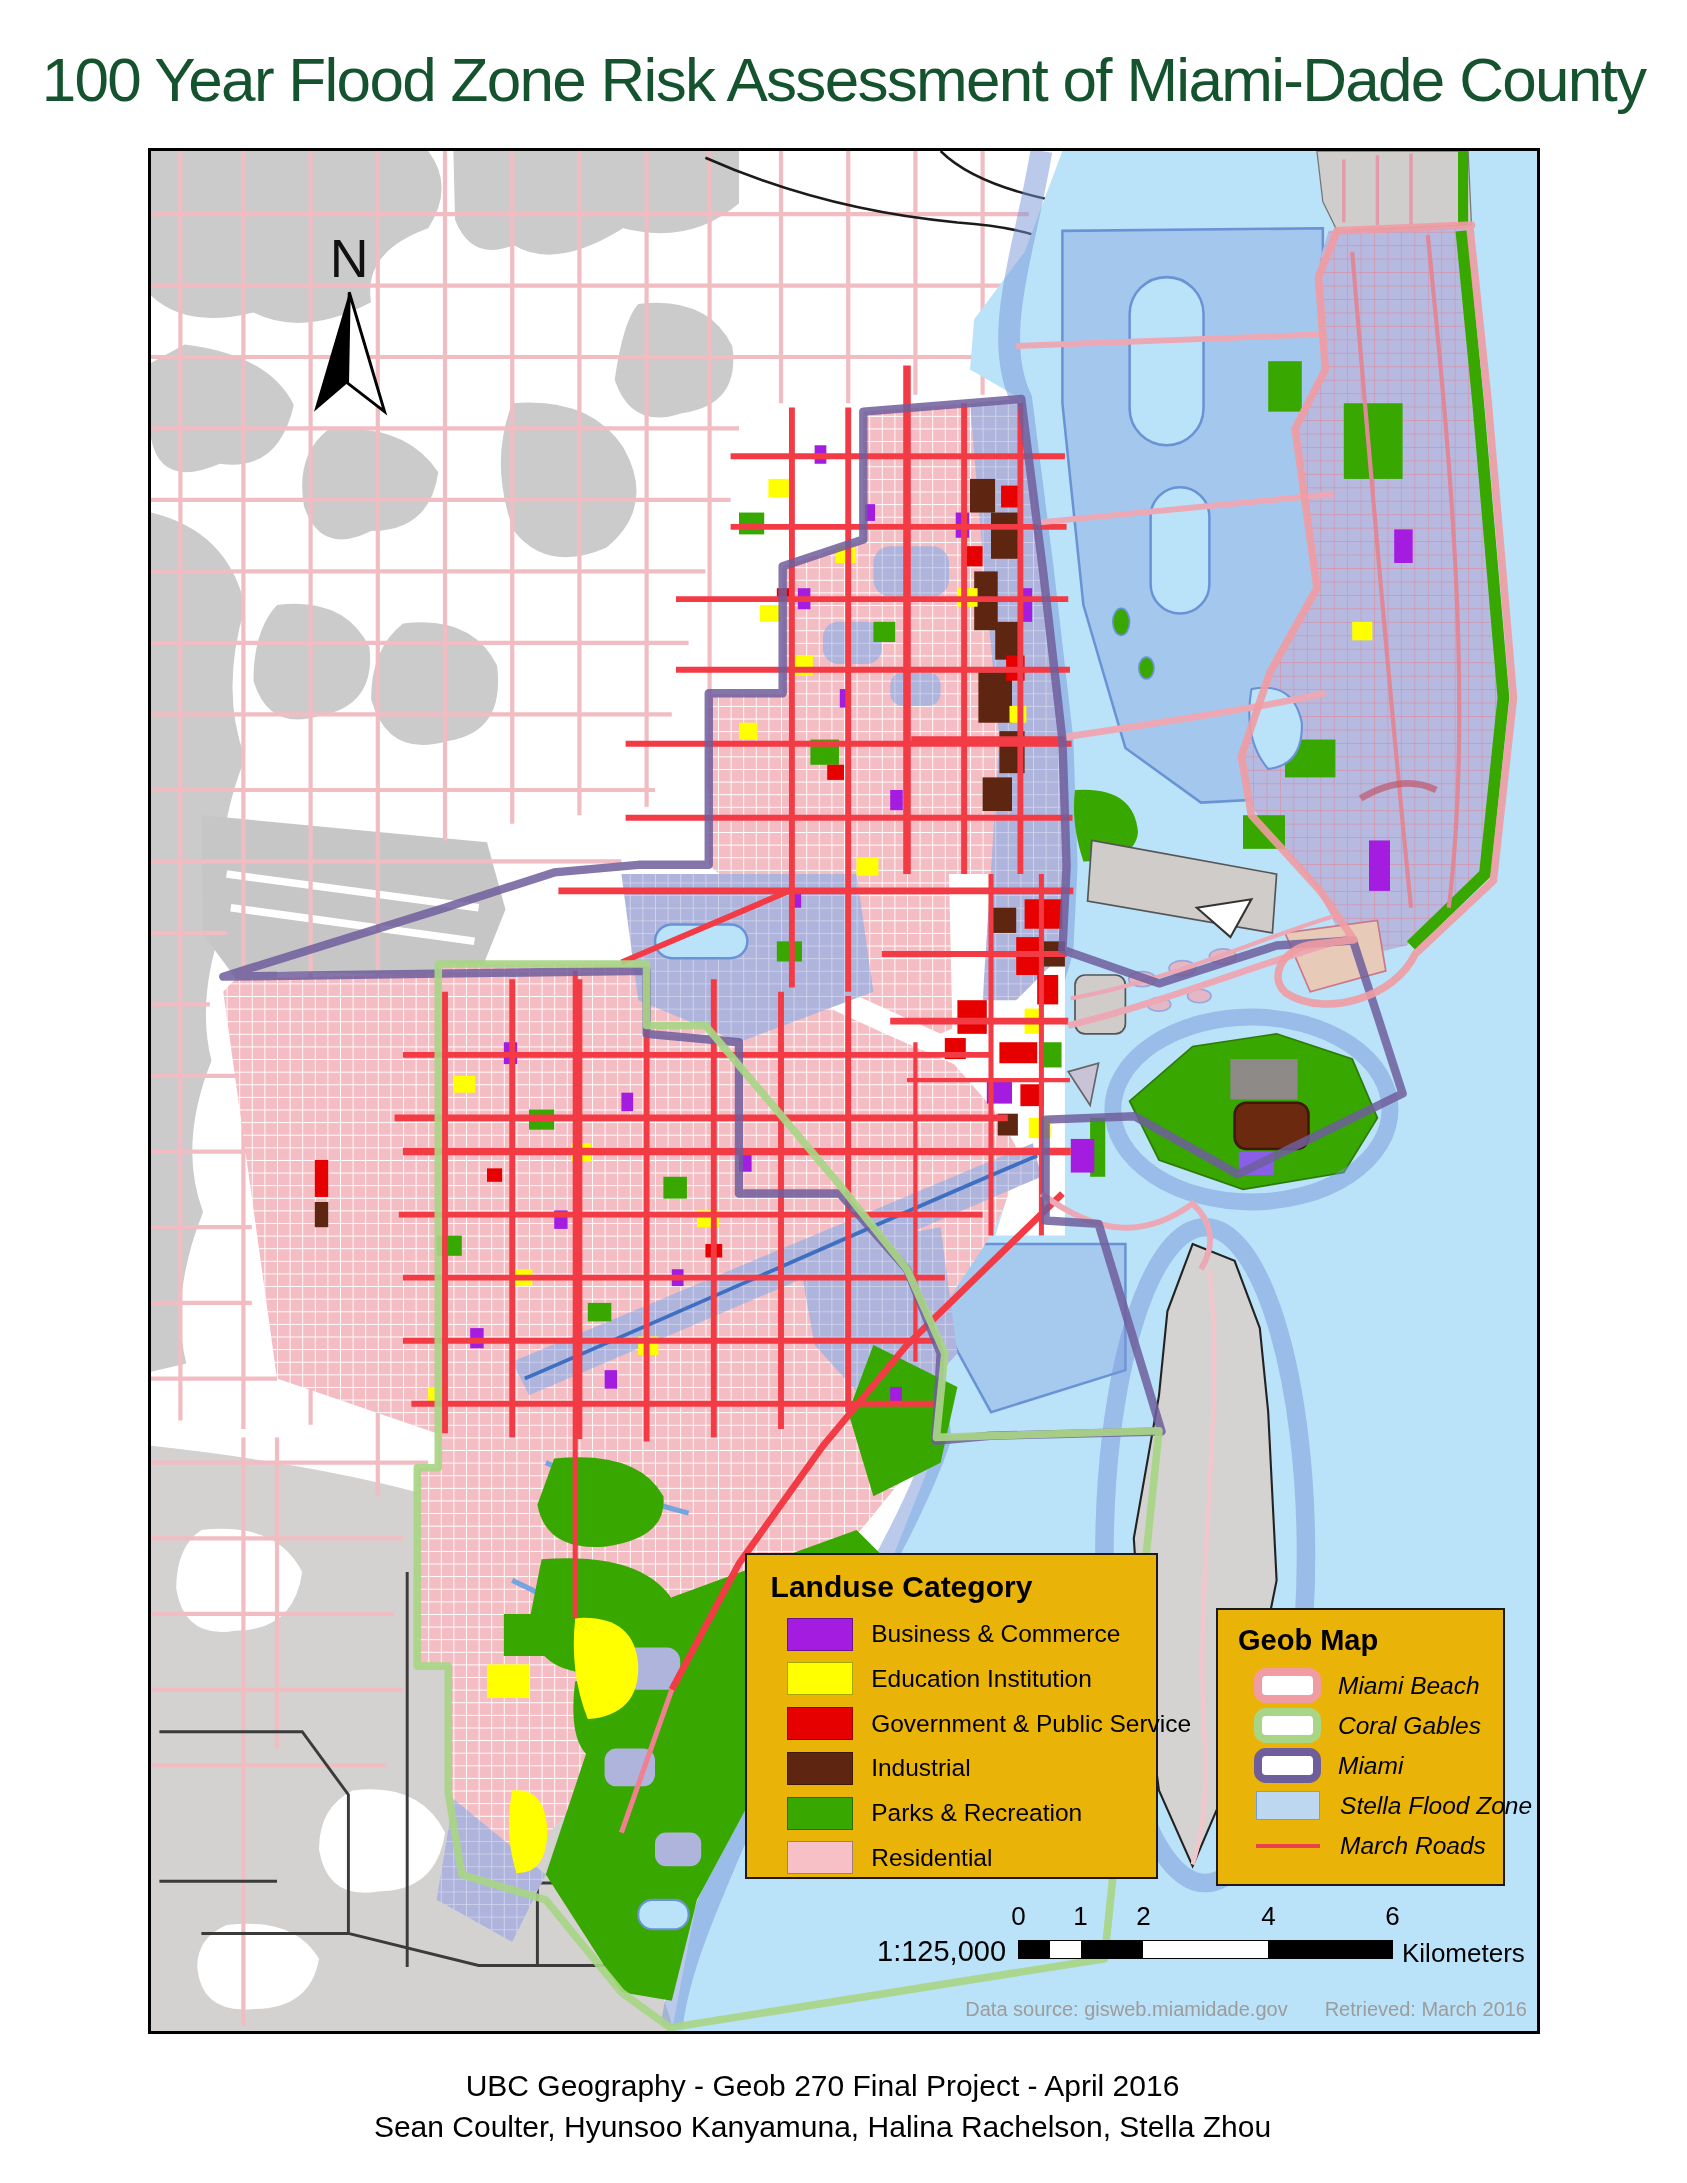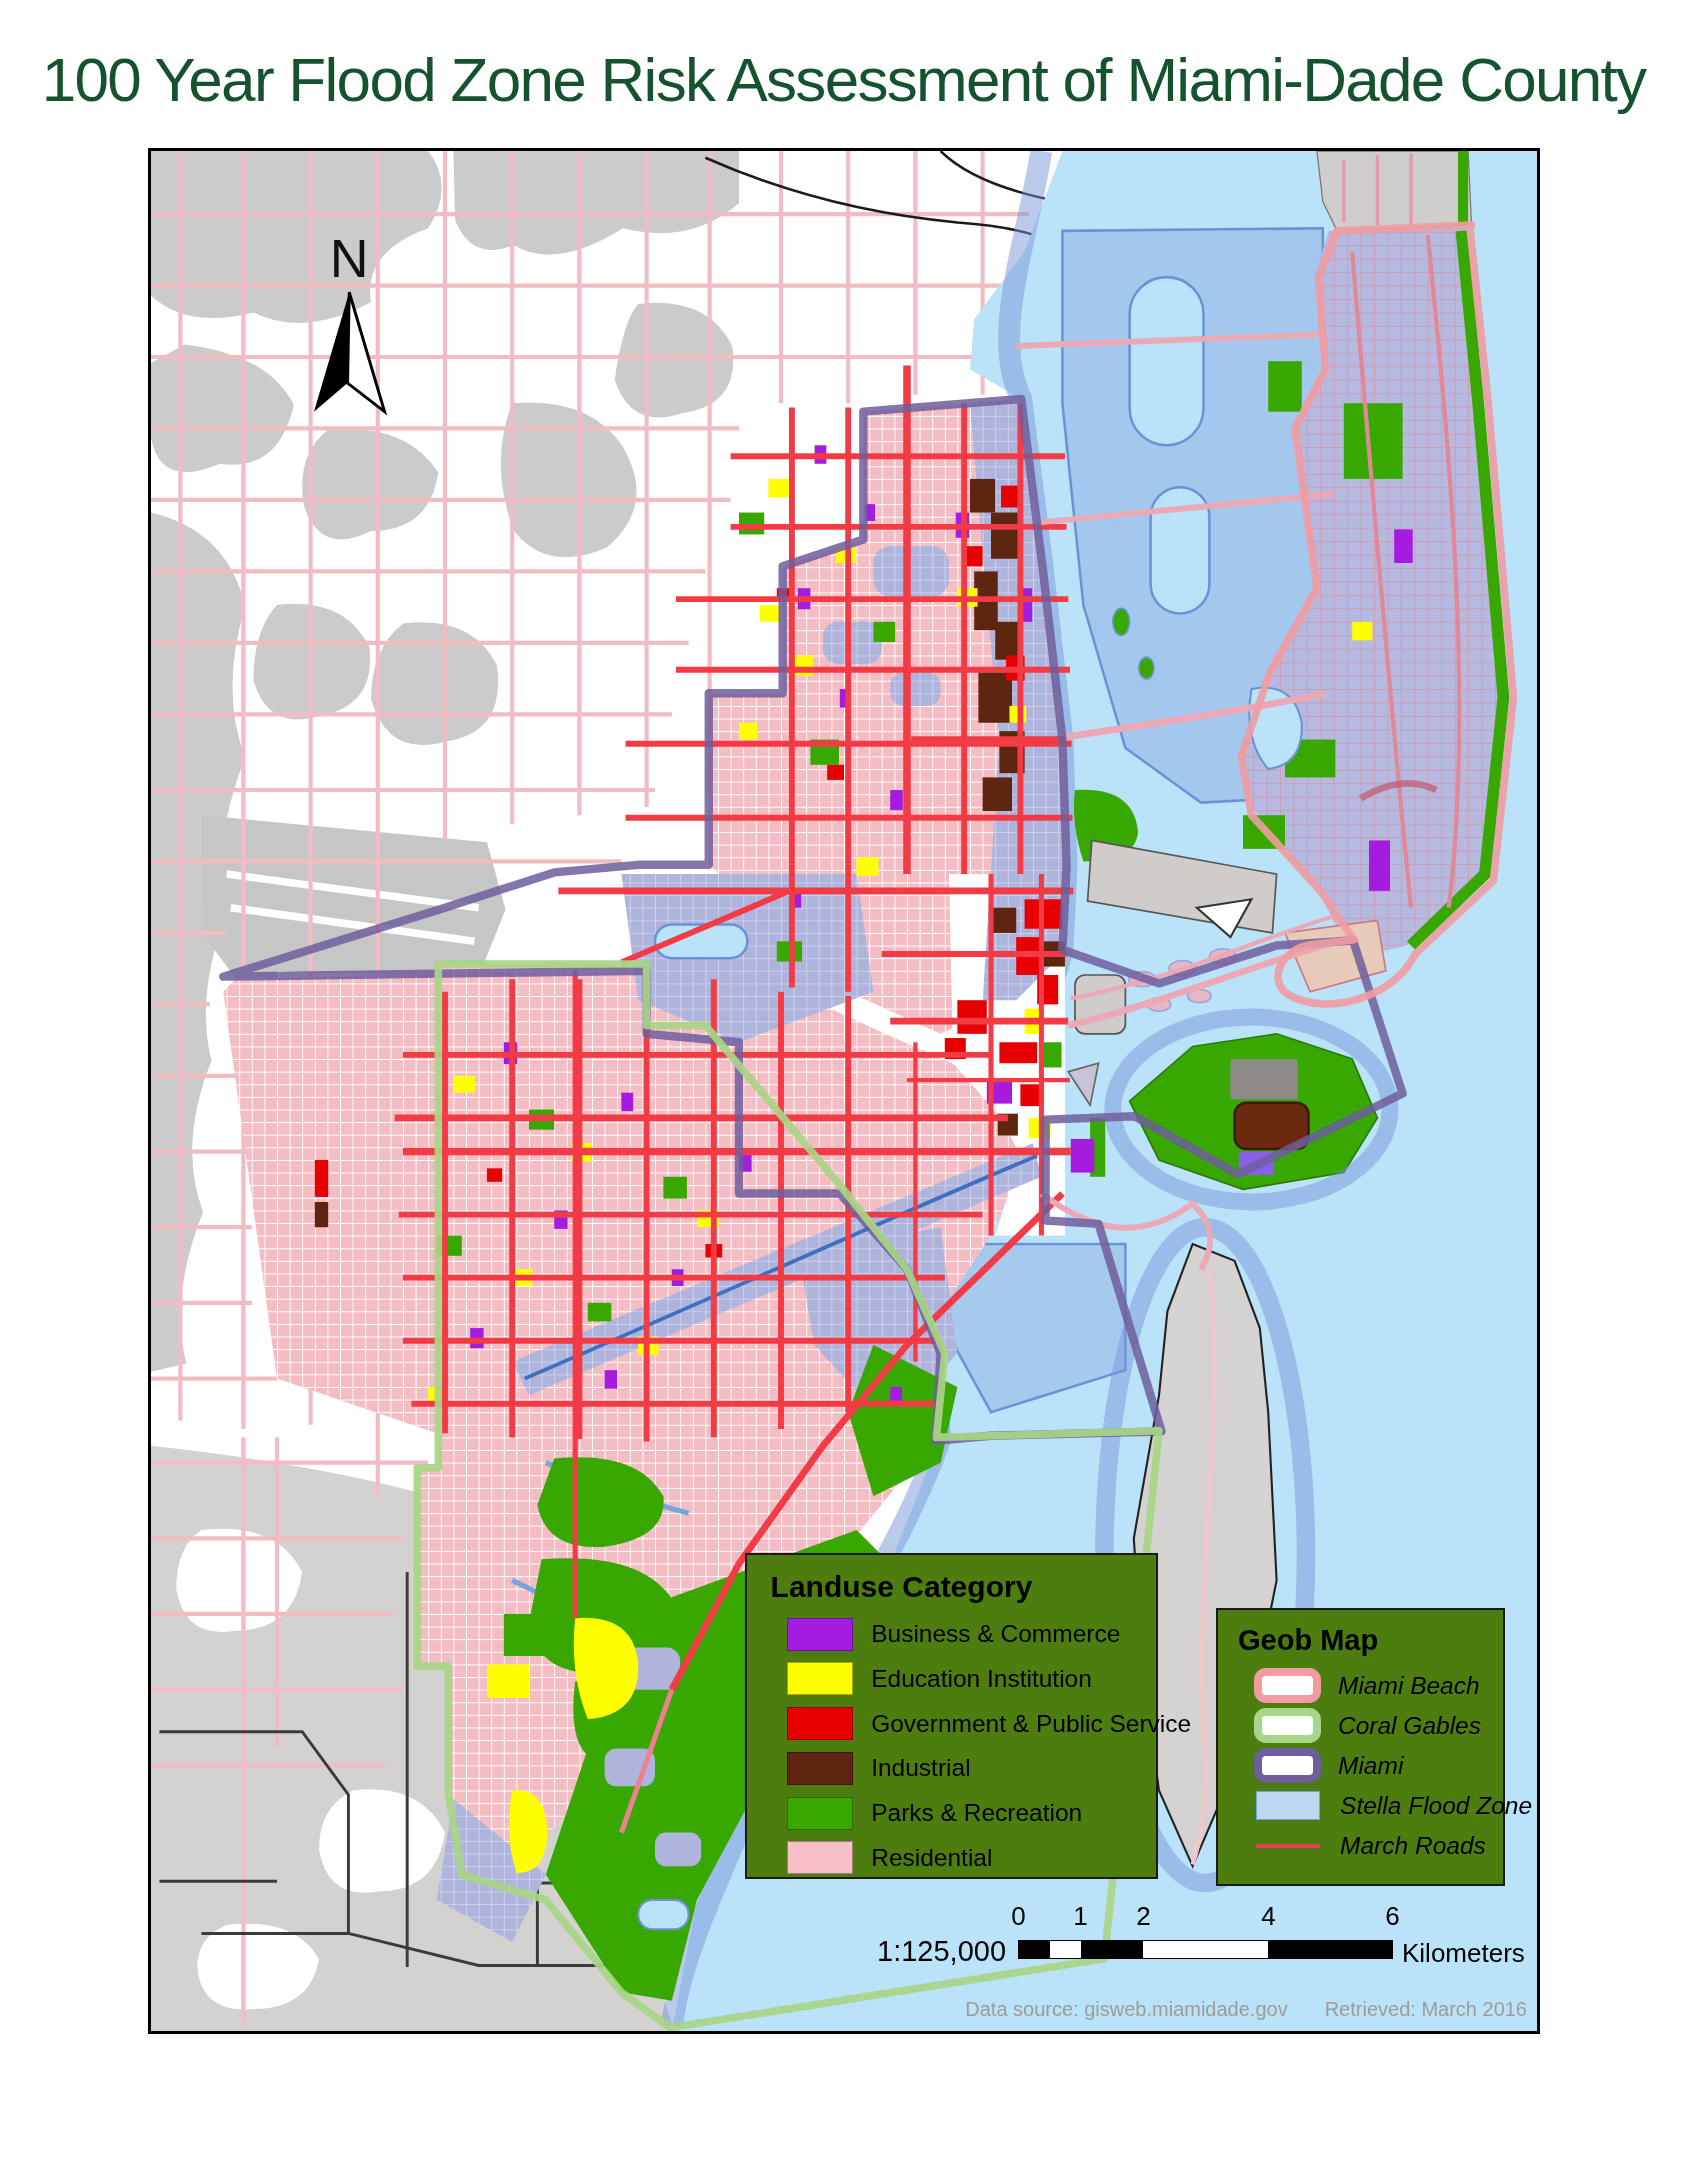--- a/index.html
+++ b/index.html
@@ -10,21 +10,21 @@
   
   #map-title { position:absolute; left:0; top:44px; width:1687px; text-align:center;
     font-size:62px; font-weight:400; letter-spacing:-1.7px; color:#14532d; }
 
   
   #map-frame { position:absolute; left:148px; top:148px; width:1392px; height:1886px;
     border:3.4px solid #000; background:#fff; }
   #map-frame svg { position:absolute; left:0; top:0; width:100%; height:100%; }
 
   
-  .legend-box { position:absolute; background:#4d7c0f; border:2.5px solid #1a1a1a; z-index:5; }
+  .legend-box { position:absolute; background:#eab308; border:2.5px solid #1a1a1a; z-index:5; }
   #legend-landuse { left:745px; top:1553px; width:413px; height:326px; }
   #legend-basemap { left:1216px; top:1608px; width:289px; height:278px; }
   .legend-title { font-weight:700; color:#000; }
   #legend-landuse .legend-title { font-size:30px; margin:15px 0 13.5px 23.6px; }
   #legend-basemap .legend-title { font-size:29px; margin:13.5px 0 11.8px 20px; }
   .lg-row { display:flex; align-items:center;padding-left:16px; }
   #legend-landuse .lg-row { margin:0 0 11.8px 23.6px; height:33px; }
   #legend-basemap .lg-row { margin:0 0 5px 20px; height:35px;font-style:italic; }
   .lu-sw { width:66px; height:33px; flex:0 0 66px; border:0.8px solid rgba(0,0,0,.35); }
   .lu-label { font-size:24.5px; color:#000; margin-left:18.6px; white-space:nowrap; }
@@ -491,15 +491,19 @@
       <div class="sb-seg" style="width:33.33%;background:#fff"></div>
       <div class="sb-seg" style="width:33.34%;background:#000"></div>
     </div>
     <span id="sb-unit">Kilometers</span>
   </div>
 
   <div id="attribution">
     <span>Data source: gisweb.miamidade.gov</span><span class="sep"></span><span>Retrieved: March 2016</span>
   </div>
 
+  <div id="footer">
+    <div id="footer-line1">UBC Geography - Geob 270 Final Project - April 2016</div>
+    <div id="footer-line2">Sean Coulter, Hyunsoo Kanyamuna, Halina Rachelson, Stella Zhou</div>
+  </div>
 
 </div>
 
 
 </body></html>

